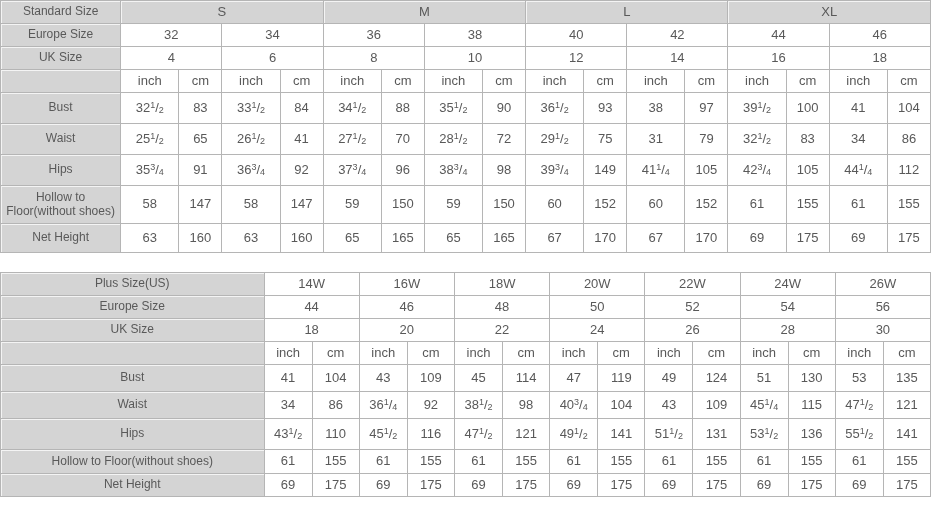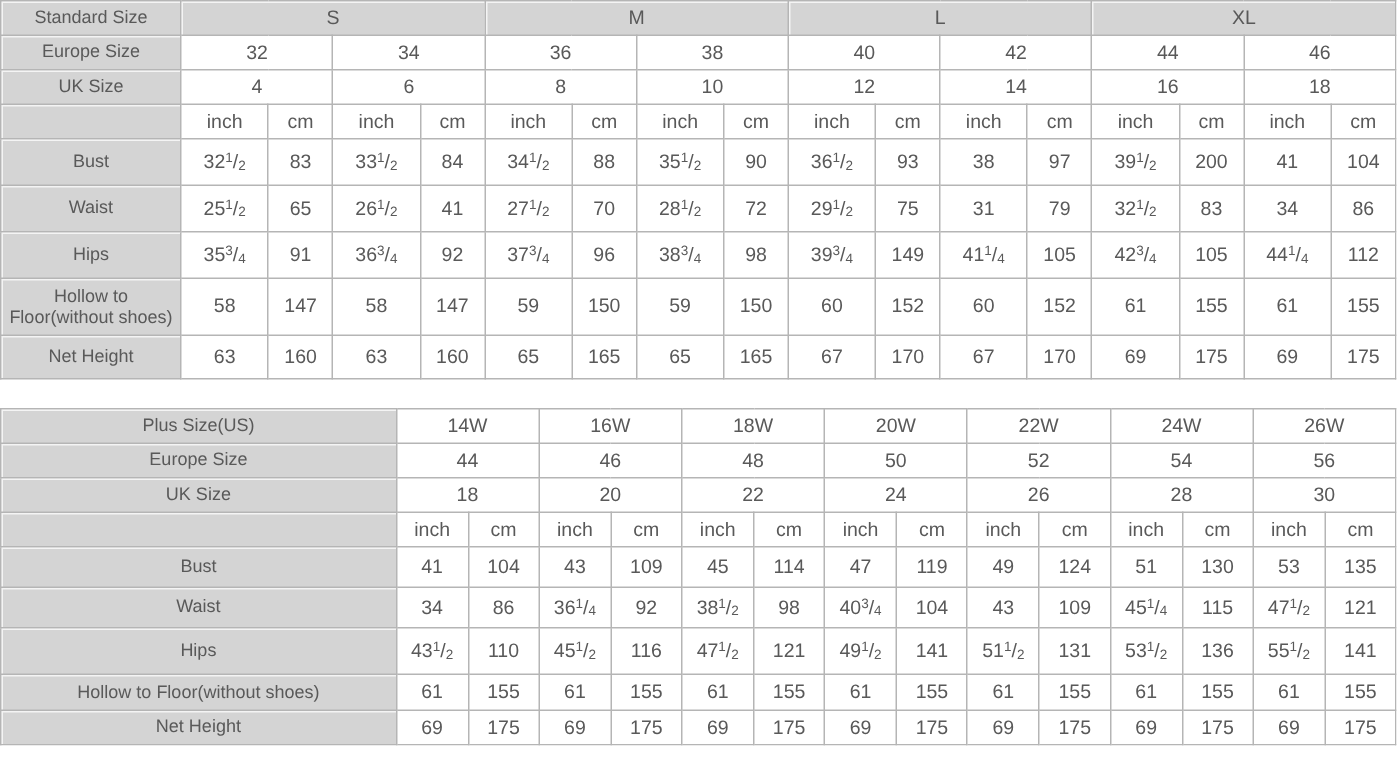--- a/index.html
+++ b/index.html
@@ -129,21 +129,21 @@
           <td class="num">84</td>
           <td class="num">34<sup>1</sup>/<sub>2</sub></td>
           <td class="num">88</td>
           <td class="num">35<sup>1</sup>/<sub>2</sub></td>
           <td class="num">90</td>
           <td class="num">36<sup>1</sup>/<sub>2</sub></td>
           <td class="num">93</td>
           <td class="num">38</td>
           <td class="num">97</td>
           <td class="num">39<sup>1</sup>/<sub>2</sub></td>
-          <td class="num">200</td>
+          <td class="num">100</td>
           <td class="num">41</td>
           <td class="num">104</td>
         </tr>
         <tr class="d-row r-1">
           <th class="lab">Waist</th>
           <td class="num">25<sup>1</sup>/<sub>2</sub></td>
           <td class="num">65</td>
           <td class="num">26<sup>1</sup>/<sub>2</sub></td>
           <td class="num">41</td>
           <td class="num">27<sup>1</sup>/<sub>2</sub></td>

